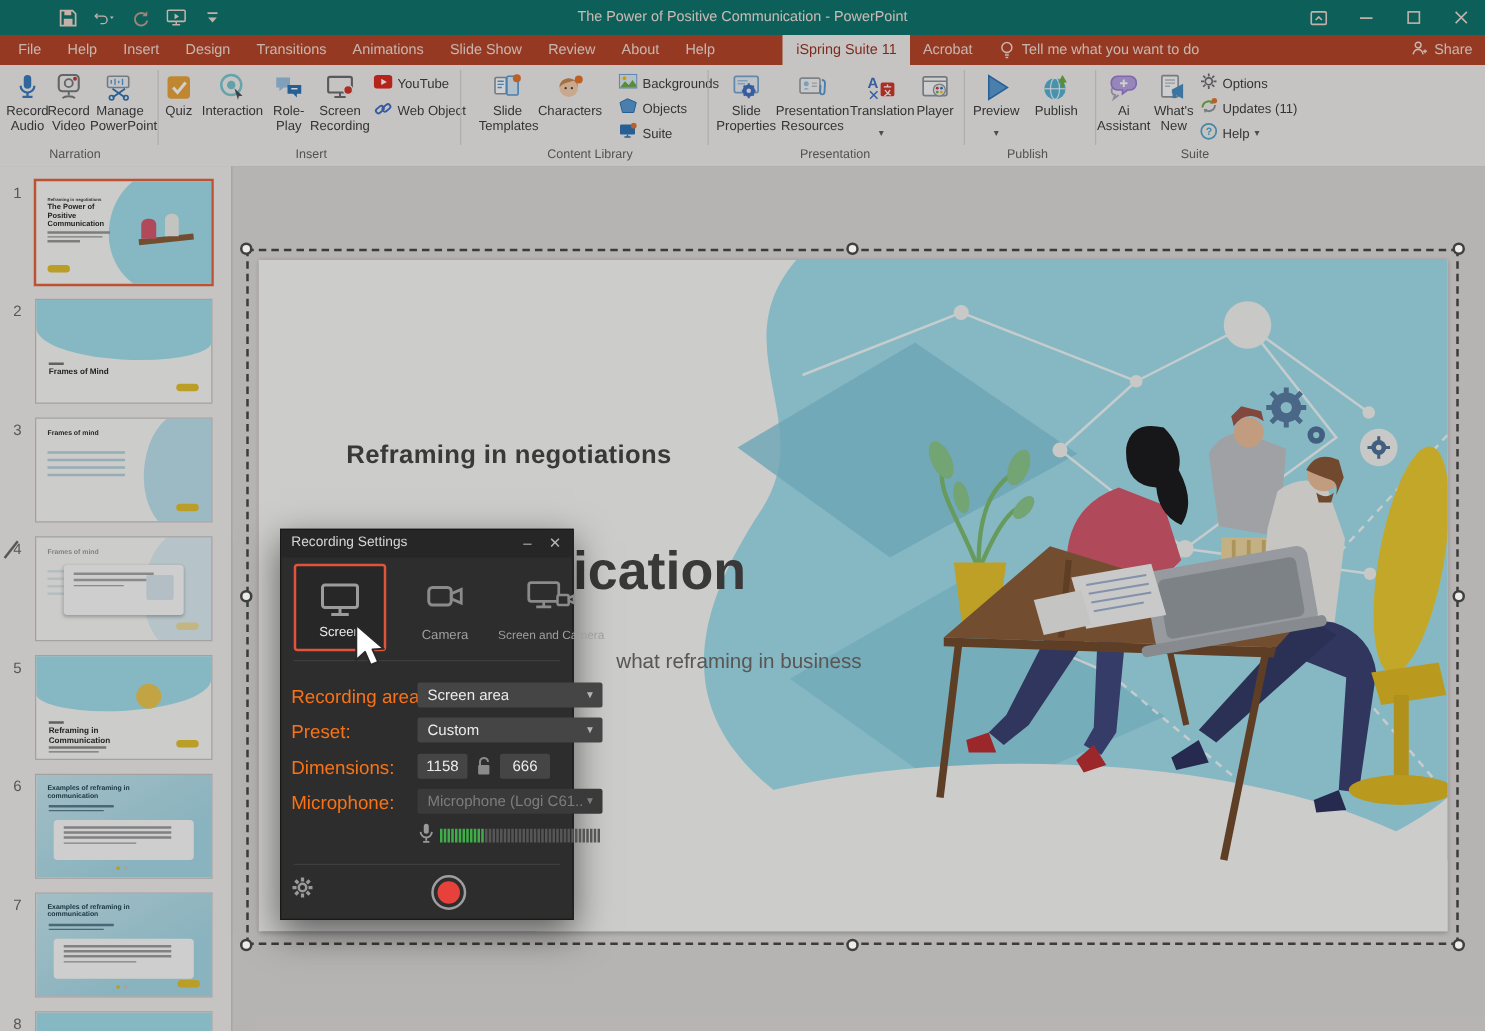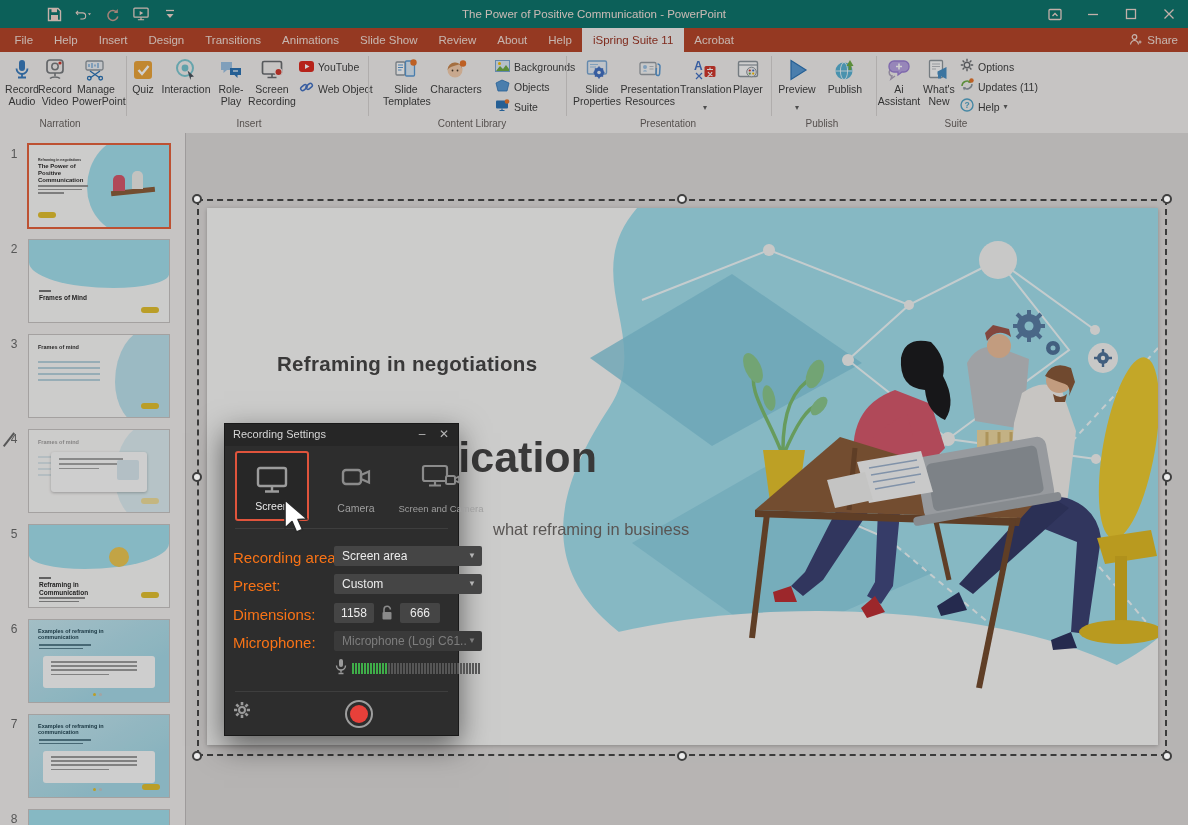--- a/index.html
+++ b/index.html
@@ -10,21 +10,21 @@
   #titlebar{position:absolute;left:0;top:0;width:100%;height:28px;background:#0f766e;}
   #qat{position:absolute;left:46px;top:0;height:28px;display:flex;align-items:center;gap:13px;}
   #qat .qi{width:16px;height:16px;display:flex;align-items:center;justify-content:center;}
   #win-title{position:absolute;left:0;top:0;width:100%;height:28px;line-height:28px;text-align:center;color:#f6e4dd;font-size:11.5px;}
   #winctrl{position:absolute;right:0;top:0;height:28px;display:flex;align-items:center;}
   #winctrl .wc{width:38px;height:28px;display:flex;align-items:center;justify-content:center;color:#f0d8d0;font-size:13px;}
 
   
   #tabrow{position:absolute;left:0;top:28px;width:100%;height:24px;background:#b7472a;display:flex;align-items:stretch;padding-left:4px;}
   .tab{padding:0 10.5px;font-size:11.5px;color:#f3ded7;display:flex;align-items:center;}
-  .tab.active{background:#f3f1f0;color:#9c3423;}
+  .tab.active{background:#f3f1f0;color:#9c3423;margin-left:44px;}
   #tellme{display:flex;align-items:center;gap:6px;color:#f3ded7;font-size:11.5px;padding:0 12px;}
   #share{position:absolute;right:10px;top:28px;height:24px;display:flex;align-items:center;gap:5px;color:#f3ded7;font-size:11.5px;}
 
   
   #ribbon{position:absolute;left:0;top:52px;width:100%;height:81px;background:#f3f1f0;border-bottom:1px solid #c6c3c1;}
   .bb{position:absolute;top:4px;text-align:center;cursor:default;}
   .bb .ric{display:flex;justify-content:center;height:28px;align-items:center;}
   .bb .rlb{display:block;font-size:10.5px;line-height:11.5px;color:#3f3f3f;}
   .caret{font-size:8px;color:#5f5f5f;line-height:8px;}
   .sb{position:absolute;display:flex;align-items:center;gap:4px;height:18px;}
@@ -187,20 +187,27 @@
       <span class="tab">Insert</span>
       <span class="tab">Design</span>
       <span class="tab">Transitions</span>
       <span class="tab">Animations</span>
       <span class="tab">Slide Show</span>
       <span class="tab">Review</span>
       <span class="tab">About</span>
       <span class="tab">Help</span>
       <span class="tab active">iSpring Suite 11</span>
       <span class="tab">Acrobat</span>
+      <span id="tellme">
+        <svg width="11" height="15" viewBox="0 0 11 15">
+          <circle cx="5.5" cy="5" r="4" fill="none" stroke="#f3ded7" stroke-width="1.2"></circle>
+          <path d="M3.8 9h3.4M4 11h3M4.4 13h2.2" stroke="#f3ded7" stroke-width="1.1"></path>
+        </svg>
+        <span>Tell me what you want to do</span>
+      </span>
     </div>
   <div id="share">
     <span><svg width="13" height="13" viewBox="0 0 13 13">
           <circle cx="5.5" cy="4" r="2.3" fill="none" stroke="#f3ded7" stroke-width="1.2"></circle>
           <path d="M1.5 11.5c.5-3 2.5-4 4-4s3.5 1 4 4" fill="none" stroke="#f3ded7" stroke-width="1.2"></path>
           <path d="M9.5 9h3M11 7.5v3" stroke="#f3ded7" stroke-width="1.1"></path>
         </svg></span>
     <span>Share</span>
   </div>
 

